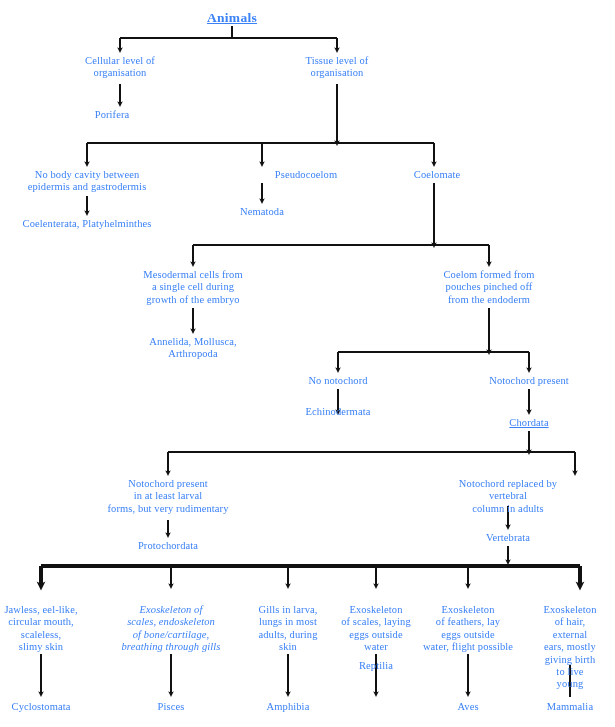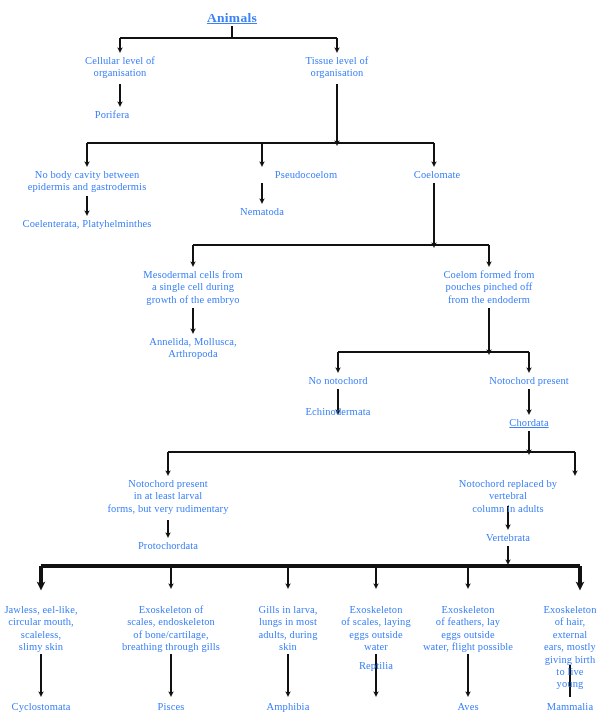--- a/index.html
+++ b/index.html
@@ -151,21 +151,21 @@
 in at least larval
 forms, but very rudimentary</div>
   <div class="node" style="left:508px; top:478px;">Notochord replaced by vertebral
 column in adults</div>
   <div class="node" style="left:168px; top:540px;">Protochordata</div>
   <div class="node" style="left:508px; top:532px;">Vertebrata</div>
   <div class="node" style="left:41px;  top:604px;">Jawless, eel-like,
 circular mouth,
 scaleless,
 slimy skin</div>
-  <div class="node" style="left:171px; top:604px;">Exoskeleton of
+  <div class="node" style="left:171px; top:604px;font-style:italic;">Exoskeleton of
 scales, endoskeleton
 of bone/cartilage,
 breathing through gills</div>
   <div class="node" style="left:288px; top:604px;">Gills in larva,
 lungs in most
 adults, during
 skin</div>
   <div class="node" style="left:376px; top:604px;">Exoskeleton
 of scales, laying
 eggs outside

